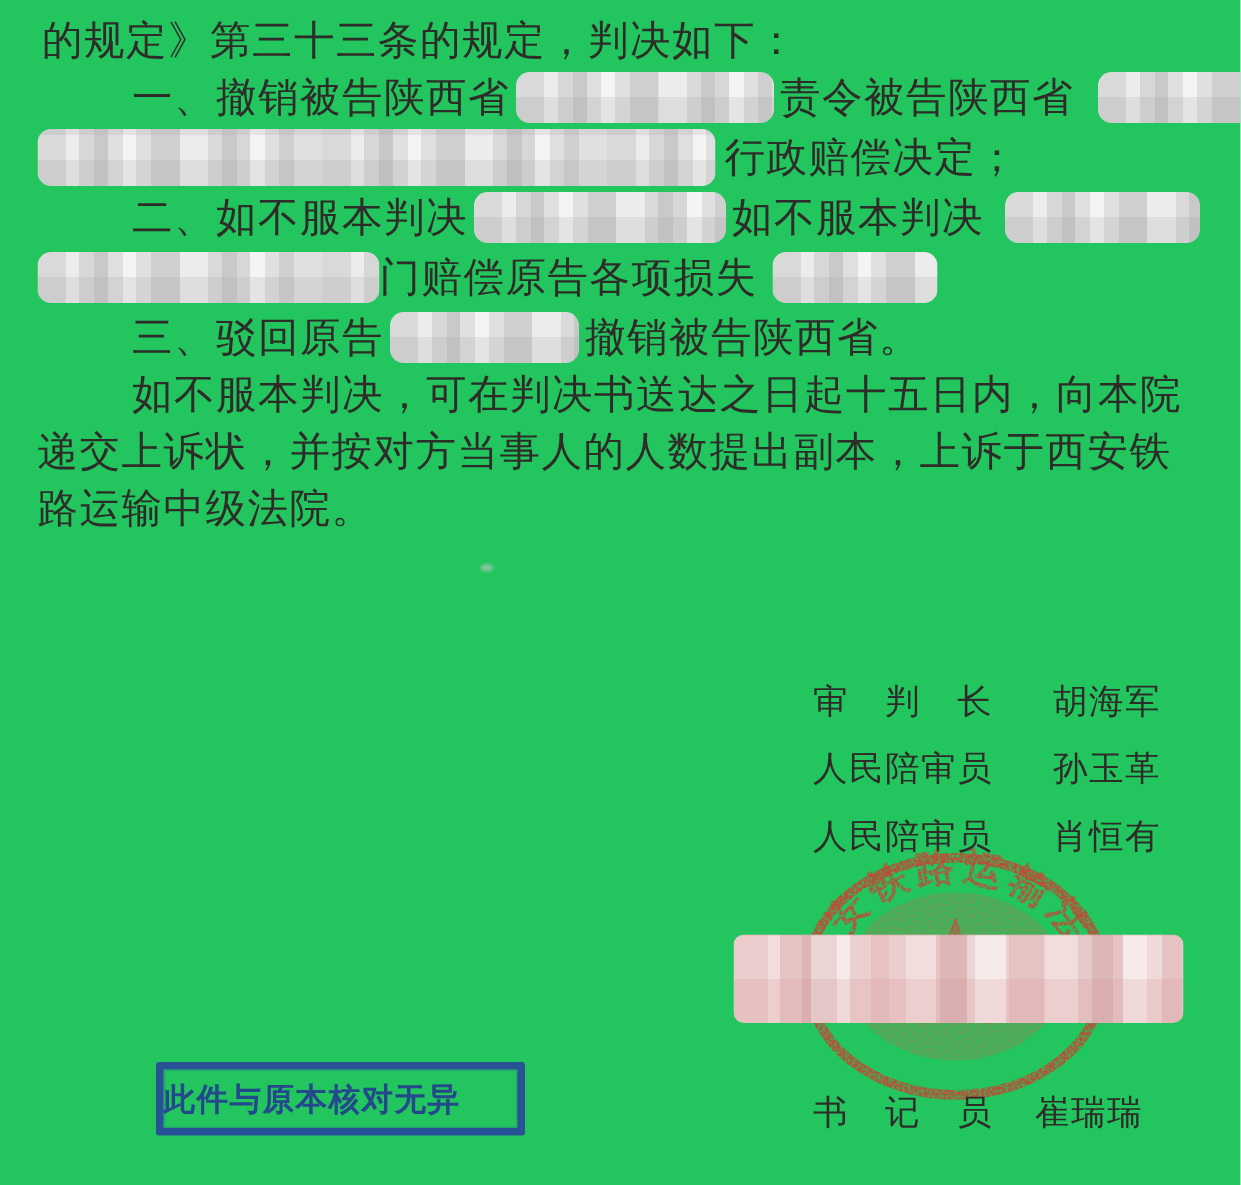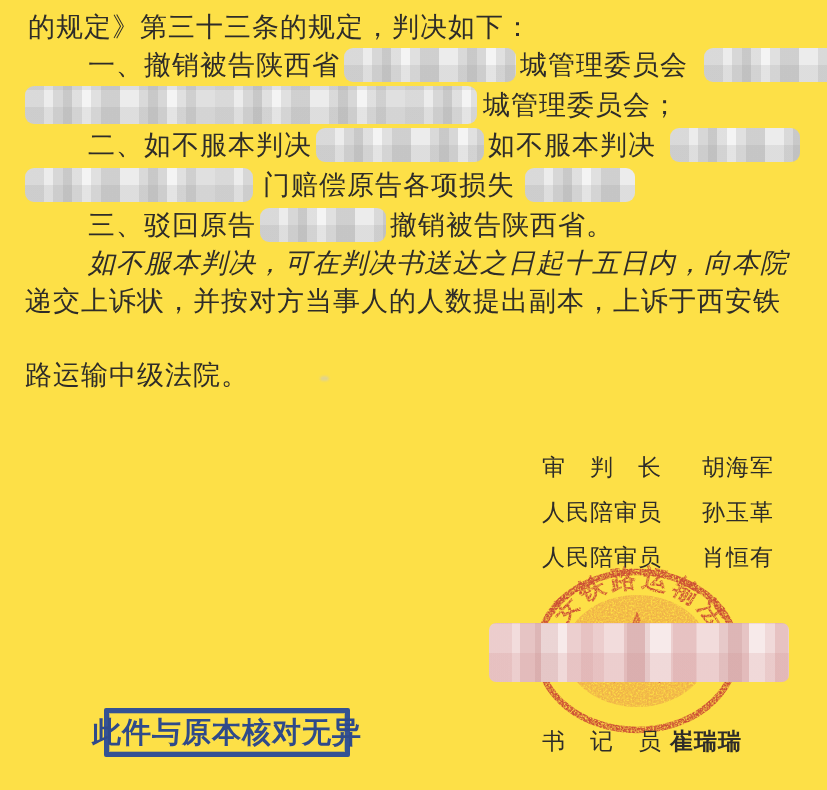--- a/index.html
+++ b/index.html
@@ -1,19 +1,19 @@
 <!DOCTYPE html>
 <html><head>
 <meta charset="utf-8">
 <style>
   html,body{margin:0;padding:0;background:#ffffff;}
   #page{
     position:relative;
     width:827px;height:790px;
-    background:#fde047;
+    background:#22c55e;
     overflow:hidden;
     font-family:"Liberation Serif", serif;
     color:#2e2c29;
   }
   .line{
     position:absolute;
     display:flex;
     align-items:center;
     white-space:nowrap;
     height:38px;
@@ -46,84 +46,84 @@
     position:absolute;
     left:542px;
     display:flex;
     white-space:nowrap;
     font-size:23px;
     letter-spacing:1px;
     z-index:2;
   }
   .sig .name{margin-left:40px;}
   #clerk-row{z-index:5;}
-  #clerk-row .name{margin-left:8px;font-weight:bold;}
+  #clerk-row .name{margin-left:28px;}
   #seal{position:absolute;left:531px;top:565px;z-index:3;opacity:.93;}
   #verify-stamp{
     position:absolute;left:104px;top:708px;width:236px;height:39px;
     border:5px solid #2a4b99;
     border-radius:2px;
     box-shadow:inset 0 0 0 1px rgba(42,75,153,.3);
-    display:flex;align-items:center;justify-content:center;
-    font-size:29px;font-weight:bold;color:#24428e;
+    display:flex;align-items:center;justify-content:flex-start;
+    font-size:21px;font-weight:bold;color:#24428e;
     letter-spacing:1px;white-space:nowrap;
     z-index:5;opacity:.95;
   }
   #speck{
     position:absolute;left:320px;top:376px;width:9px;height:5px;
     background:#c9c9c9;border-radius:50%;opacity:.55;filter:blur(1px);z-index:1;
   }
 </style>
 </head>
 <body>
 
 <div id="page">
 
   <div class="line" style="left:28px;top:8px;">
     <span class="txt">的规定》第三十三条的规定，判决如下：</span>
   </div>
 
   <div class="line" style="left:88px;top:46px;">
     <span class="txt">一、撤销被告陕西省</span>
     <span class="redact" style="width:172px;margin:0 4px;"></span>
-    <span class="txt">城管理委员会</span>
+    <span class="txt">责令被告陕西省</span>
     <span class="redact" style="width:150px;margin-left:16px;"></span>
   </div>
 
   <div class="line" style="left:25px;top:86px;">
     <span class="redact" style="width:452px;height:38px;"></span>
-    <span class="txt" style="margin-left:6px;">城管理委员会；</span>
+    <span class="txt" style="margin-left:6px;">行政赔偿决定；</span>
   </div>
 
   <div class="line" style="left:88px;top:126px;">
     <span class="txt">二、如不服本判决</span>
     <span class="redact" style="width:168px;margin:0 4px;"></span>
     <span class="txt">如不服本判决</span>
     <span class="redact" style="width:130px;margin-left:14px;"></span>
   </div>
 
   <div class="line" style="left:25px;top:166px;">
     <span class="redact" style="width:228px;"></span>
-    <span class="txt" style="margin-left:10px;">门赔偿原告各项损失</span>
+    <span class="txt" style="margin-left:0;">门赔偿原告各项损失</span>
     <span class="redact" style="width:110px;margin-left:10px;"></span>
   </div>
 
   <div class="line" style="left:88px;top:206px;align-items:center;">
     <span class="txt">三、驳回原告</span>
     <span class="redact" style="width:126px;margin:0 4px;"></span>
     <span class="txt">撤销被告陕西省。</span>
   </div>
 
-  <div class="line" style="left:88px;top:244px;font-style:italic;">
+  <div class="line" style="left:88px;top:244px;">
     <span class="txt">如不服本判决，可在判决书送达之日起十五日内，向本院</span>
   </div>
   <div class="line" style="left:25px;top:282px;">
     <span class="txt">递交上诉状，并按对方当事人的人数提出副本，上诉于西安铁</span>
   </div>
-  <div class="line" style="left:25px;top:320px;margin-top:36px;">
+  <div class="line" style="left:25px;top:320px;">
     <span class="txt">路运输中级法院。</span>
   </div>
 
   <div id="speck"></div>
 
   <div class="sig" style="top:452px;">
     <span class="role">审　判　长</span>
     <span class="name">胡海军</span>
   </div>
   <div class="sig" style="top:497px;">

